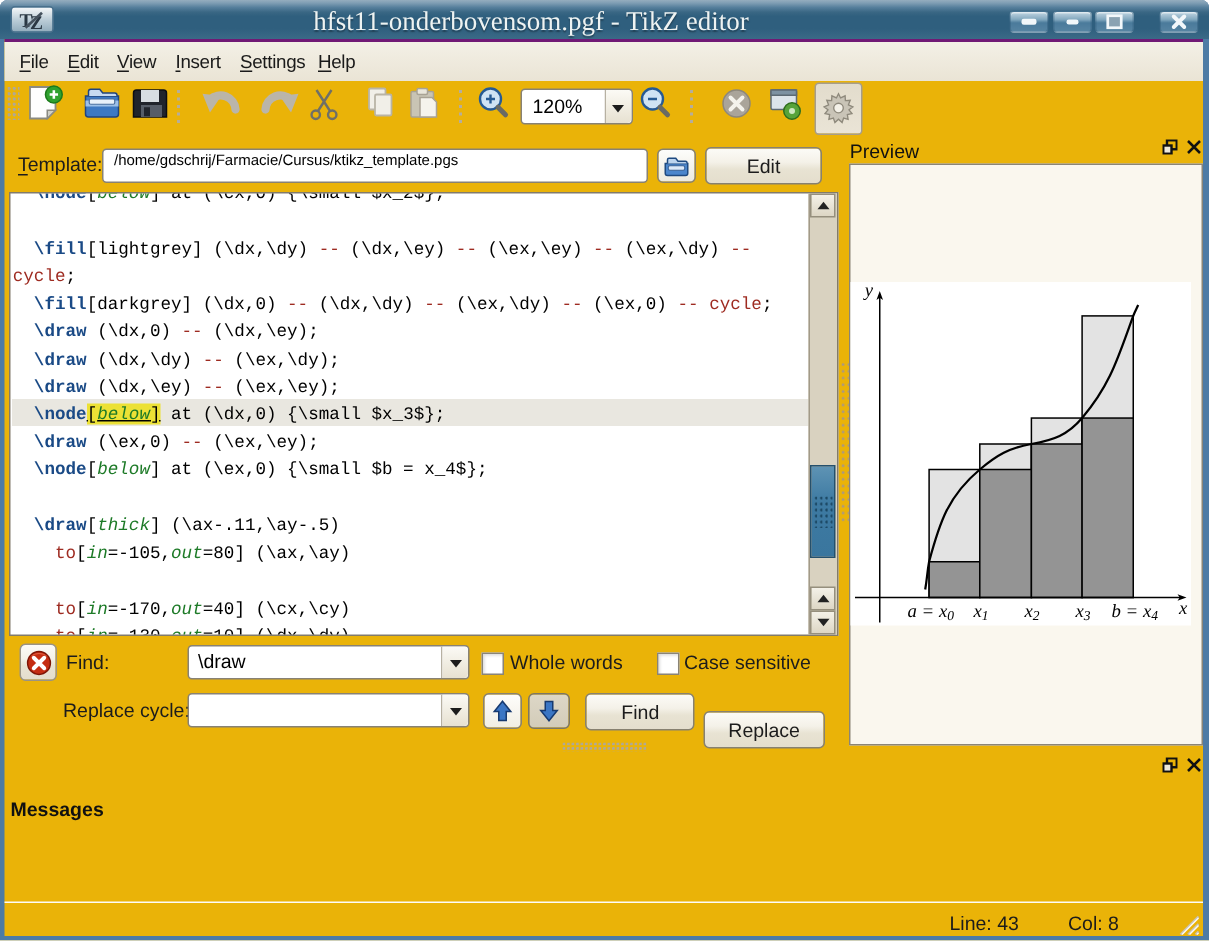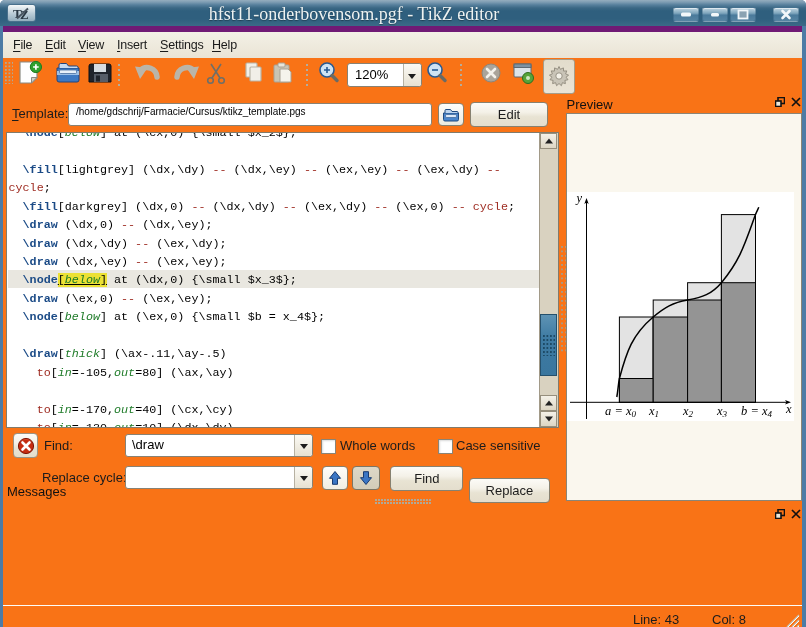--- a/index.html
+++ b/index.html
@@ -12,21 +12,21 @@
   font-family:"Liberation Serif",serif;font-size:18px;color:#eef3f2;white-space:nowrap;
   text-shadow:0 1px 1px rgba(0,0,0,.35);}
 #appicon{position:absolute;left:7px;top:4px;width:27px;height:16px;border-radius:3px;
   border:1px solid #49708c;background:linear-gradient(180deg,#f5f8f9,#b9cbd6 55%,#93adbd);}
 .tbtn{position:absolute;top:7px;height:13px;border-radius:3px;border:1px solid #2c567365;
   background:linear-gradient(180deg,#c2d6e2 0%,#7fa6bd 40%,#4a7a9b 55%,#5684a2 100%);
   box-shadow:inset 0 1px 0 rgba(255,255,255,.5);}
 .tbtn svg{position:absolute;left:0;top:0;}
 #tb1{left:673px;width:24px}#tb2{left:702px;width:24px}#tb3{left:730px;width:24px}#tb4{left:773px;width:24px}
 
-#body{position:absolute;left:3px;top:26px;width:799px;height:596px;background:#f97316;border-top:6px solid #701a75;}
+#body{position:absolute;left:3px;top:26px;width:799px;height:596px;background:#eab308;border-top:2px solid #701a75;}
 
 #menubar{position:absolute;left:0;top:0;width:100%;height:26px;font-size:12.5px;letter-spacing:-0.2px;color:#1a1a1a;background:linear-gradient(180deg,#f3f0e6,#eae4d5);}
 .mi{position:absolute;top:6px;}
 .thandle{position:absolute;width:4px;
  background-image:radial-gradient(circle at 1px 1px,#b0a896 1px,transparent 1.2px);background-size:4px 4px;}
 
 label,.lbl{font-size:13px;color:#1c1c1c;}
 .input{position:absolute;background:#fff;border:1px solid #888274;border-radius:3px;}
 .btn{position:absolute;border:1px solid #878170;border-radius:4px;
  background:linear-gradient(180deg,#fcfbf7 0%,#f4f1e8 40%,#e8e3d3 60%,#e4decd 100%);
@@ -336,21 +336,21 @@
           <text x="219" y="299">x</text>
           <text x="38" y="301">a = x<tspan font-size="9" dy="2">0</tspan></text>
           <text x="82" y="301">x<tspan font-size="9" dy="2">1</tspan></text>
           <text x="116" y="301">x<tspan font-size="9" dy="2">2</tspan></text>
           <text x="150" y="301">x<tspan font-size="9" dy="2">3</tspan></text>
           <text x="174" y="301">b = x<tspan font-size="9" dy="2">4</tspan></text>
         </g>
       </svg>
     </div>
 
-    <span class="dockT" style="left:4px;top:452px;">Messages</span>
+    <span class="dockT" style="left:4px;top:504px;font-weight:bold;">Messages</span>
 
     <div id="status">
       <span style="position:absolute;left:630px;top:6px;">Line: 43</span>
       <span style="position:absolute;left:709px;top:6px;">Col: 8</span>
       <svg width="18" height="18" style="position:absolute;left:779px;top:4px" viewBox="0 0 18 18">
         <path d="M17 5 L5 17 M17 10 L10 17 M17 15 L15 17" stroke="#c9c2b2" stroke-width="1.5"></path>
         <path d="M17 6 L6 17 M17 11 L11 17 M17 16 L16 17" stroke="#fbfaf6" stroke-width="1"></path>
       </svg>
     </div>
   </div>

